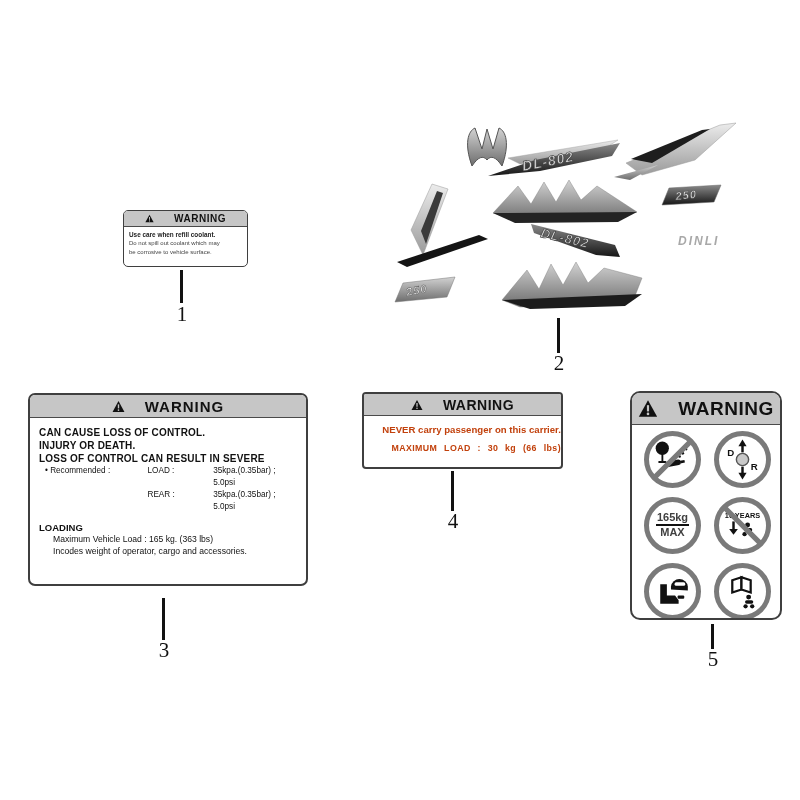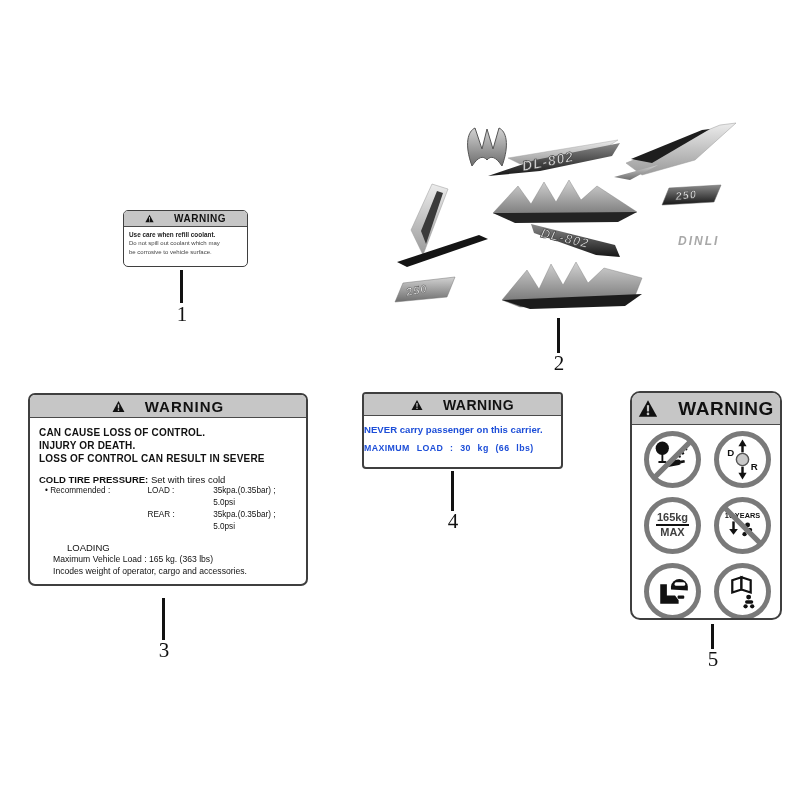--- a/index.html
+++ b/index.html
@@ -20,27 +20,27 @@
   
   #label3{left:28px;top:393px;width:280px;height:193px;}
   #label3 .band{height:22px;font-size:15px;letter-spacing:1px;}
   #label3 .body{padding:8px 9px 0 9px;color:#111;}
   #label3 .hz{font-size:10px;font-weight:bold;line-height:1.3;letter-spacing:.2px;}
   #label3 .cold{margin-top:9px;font-size:9.5px;}
   #label3 .cold .ct{font-weight:bold;}
   .rec-row{display:flex;font-size:8.2px;line-height:1.45;gap:23px;}
   .rec-c1{width:88px;padding-left:6px;box-sizing:border-box;}
   .rec-c2{width:44px;}
-  #label3 .loadt{margin-top:9px;font-size:9.5px;font-weight:normal;margin-left:28px;}
+  #label3 .loadt{margin-top:9px;font-size:9.5px;font-weight:bold;}
   #label3 .loadl{font-size:8.6px;padding-left:14px;line-height:1.5;}
 
   
   #label4{left:362px;top:392px;width:201px;height:77px;border-radius:4px;}
   #label4 .band{height:21px;font-size:14px;letter-spacing:.5px;}
-  #label4 .body{text-align:left;color:#1d4ed8;}
+  #label4 .body{text-align:right;color:#c2410c;}
   #label4 .l1{margin-top:8px;font-size:9.6px;font-weight:600;}
   #label4 .l2{margin-top:8px;font-size:8.8px;font-weight:bold;letter-spacing:.4px;word-spacing:4px;}
 
   
   #label5{left:630px;top:391px;width:152px;height:229px;border-width:2.5px;border-radius:10px;}
   #label5 .band{height:31px;font-size:19px;font-weight:900;letter-spacing:.5px;}
   .circ{position:absolute;width:57px;height:57px;border-radius:50%;border:5px solid #7a7a7a;box-sizing:border-box;background:#fff;}
   .circ svg{position:absolute;left:0;top:0;width:100%;height:100%;}
   .circ .txtwrap{position:absolute;inset:0;display:flex;flex-direction:column;align-items:center;justify-content:center;color:#404040;font-weight:bold;}
   .circ .ml1{font-size:11px;border-bottom:2px solid #111;line-height:1.2;padding:0 1px;}
@@ -127,23 +127,20 @@
           <rect x="10.7" y="7" width="2.6" height="7.5" fill="#c6c6c6"></rect>
           <circle cx="12" cy="17.5" r="1.6" fill="#c6c6c6"></circle>
         </svg>
       <span>WARNING</span>
     </div>
     <div class="body">
       <div class="hz">CAN CAUSE LOSS OF CONTROL.</div>
       <div class="hz">INJURY OR DEATH.</div>
       <div class="hz">LOSS OF CONTROL CAN RESULT IN SEVERE</div>
 
-      <div class="cold">
-        <span class="ct">COLD TIRE PRESSURE:</span><span> Set with tires cold</span>
-      </div>
       <div class="rec-row">
         <span class="rec-c1">• Recommended :</span>
         <span class="rec-c2">LOAD :</span>
         <span>35kpa.(0.35bar) ; 5.0psi</span>
       </div>
       <div class="rec-row">
         <span class="rec-c1"></span>
         <span class="rec-c2">REAR :</span>
         <span>35kpa.(0.35bar) ; 5.0psi</span>
       </div>

